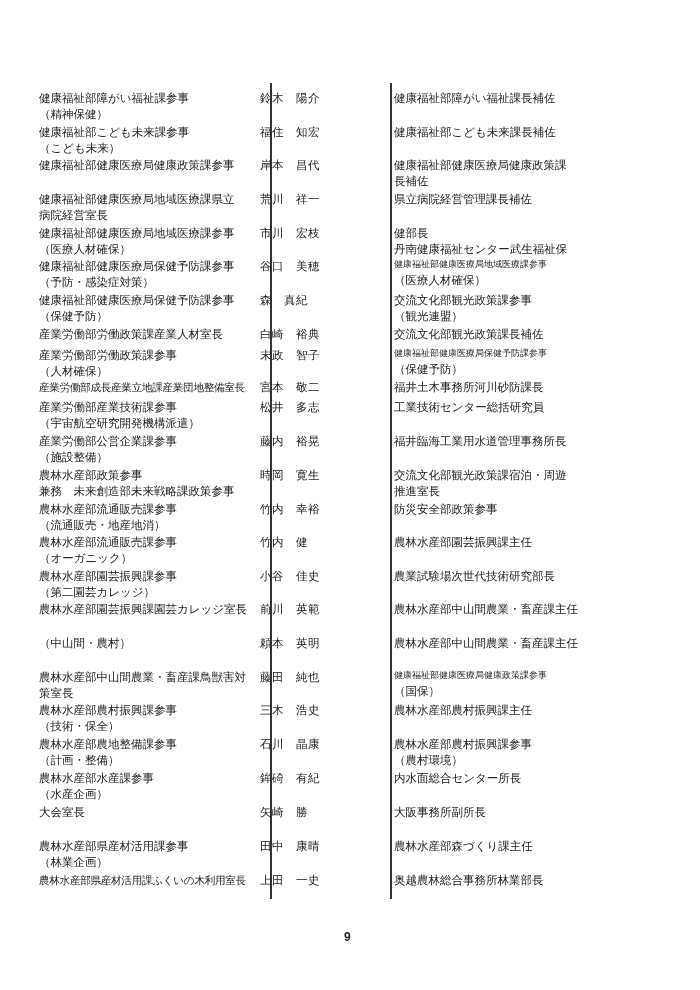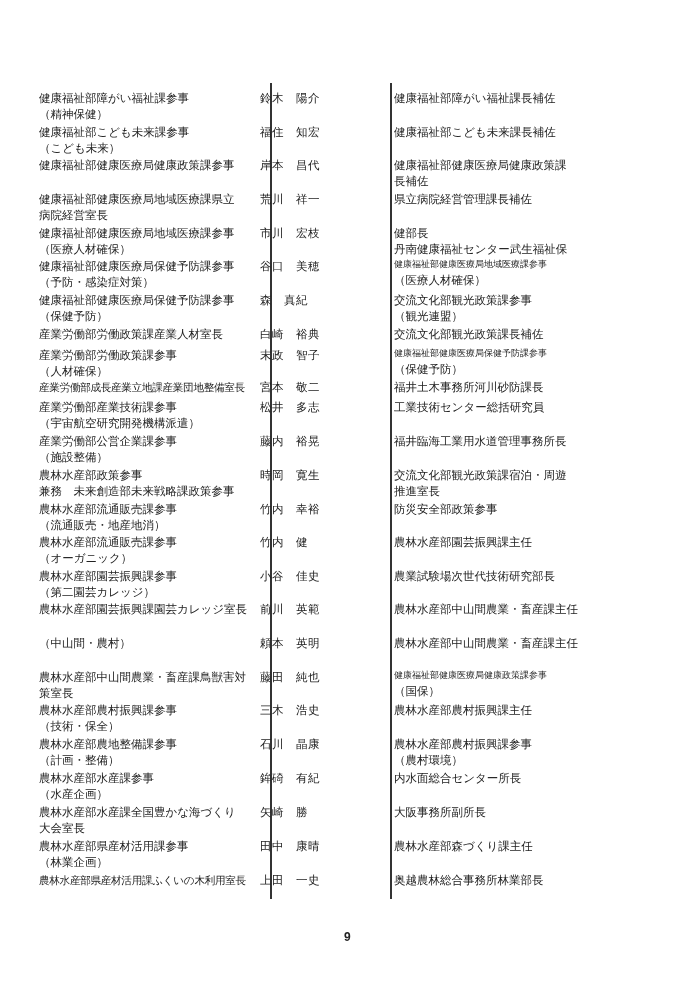--- a/index.html
+++ b/index.html
@@ -247,21 +247,20 @@
           <span class="line">農林水産部水産課参事</span>
           <span class="line">（水産企画）</span>
         </div>
         <div class="cell c2">鉾碕　有紀</div>
         <div class="cell c3">
           <span class="line">内水面総合センター所長</span>
         </div>
       </div>
       <div class="row" style="top: 804px;">
         <div class="cell c1">
-          <span class="line">農林水産部水産課全国豊かな海づくり</span>
           <span class="line">大会室長</span>
         </div>
         <div class="cell c2">矢崎　勝</div>
         <div class="cell c3">
           <span class="line">大阪事務所副所長</span>
         </div>
       </div>
       <div class="row" style="top: 838px;">
         <div class="cell c1">
           <span class="line">農林水産部県産材活用課参事</span>

